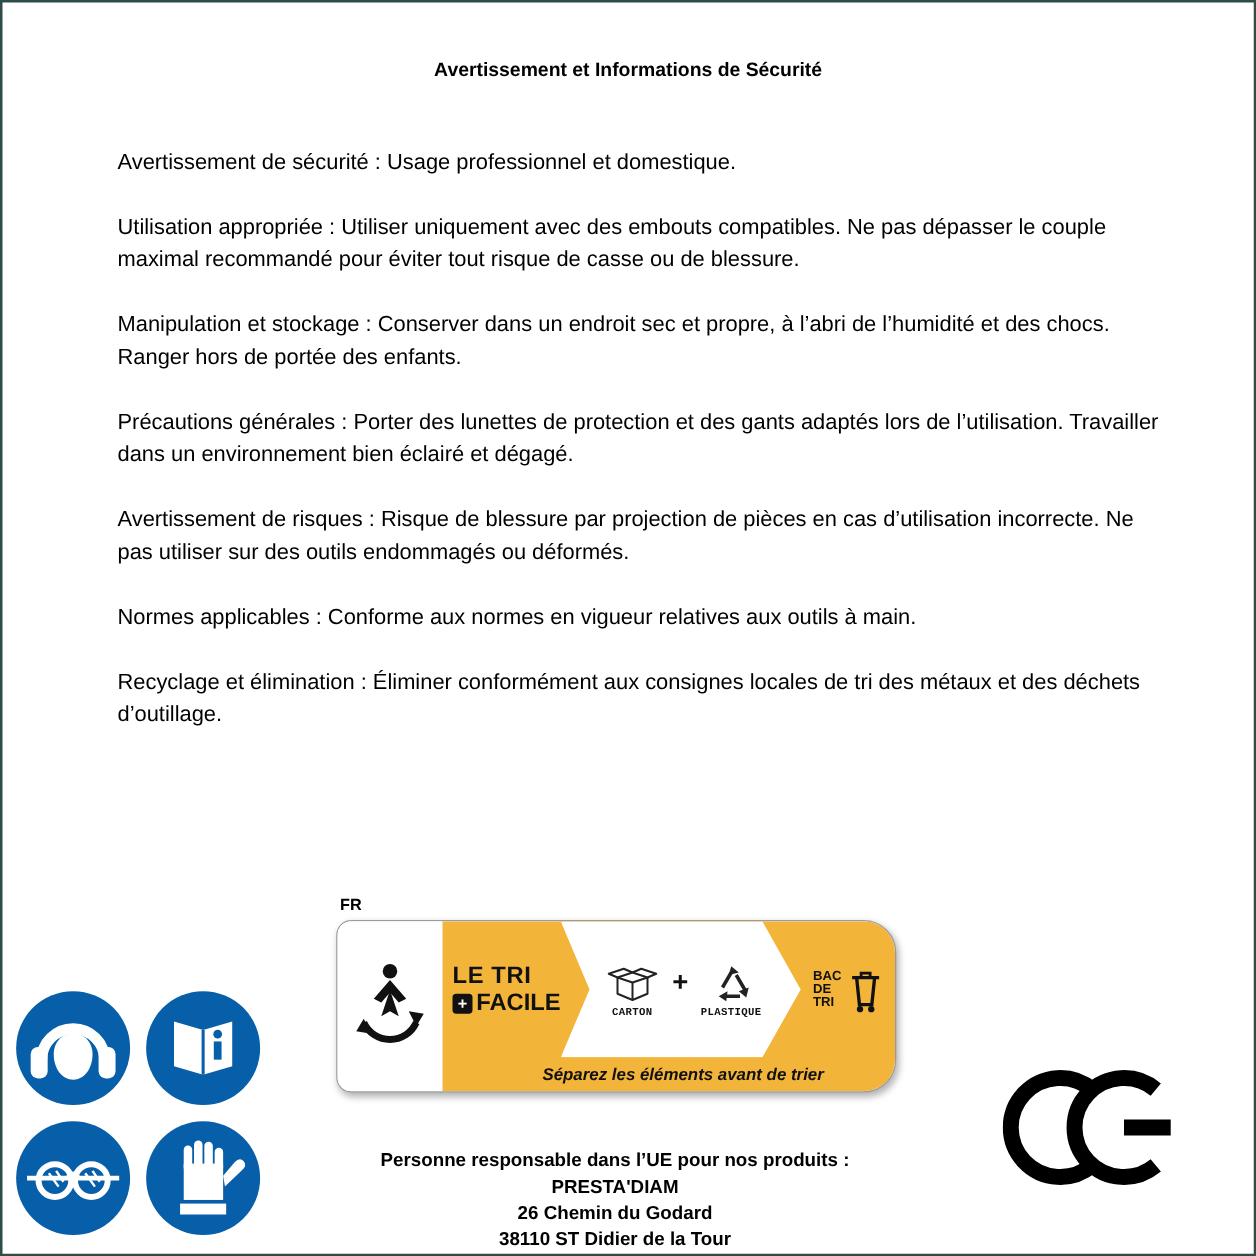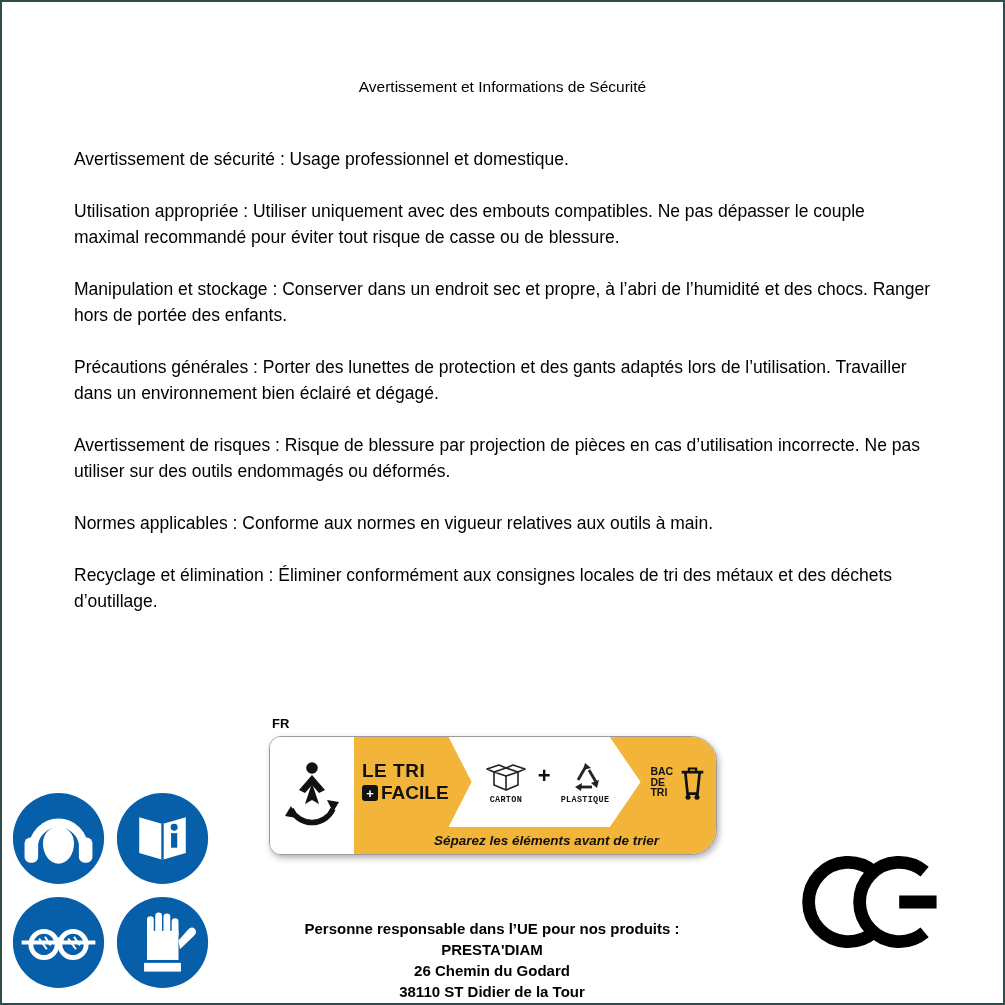--- a/index.html
+++ b/index.html
@@ -2,35 +2,35 @@
 <html><head>
 <meta charset="utf-8">
 <style>
   * { margin:0; padding:0; box-sizing:border-box; }
   html,body { background:#fff; }
   .page {
     position:relative; width:1005px; height:1005px; background:#fff;
     border:2px solid #2e4d4a; overflow:hidden;
     font-family:"Liberation Sans", sans-serif; color:#000;
   }
-  .title { text-align:center; padding-top:30px; font-size:15.5px; font-weight:normal;margin-top:46px; }
-  .content { margin:50px 72px 0 72px; font-size:17.5px; line-height:26px; }
+  .title { text-align:center; padding-top:46px; font-size:15.5px; font-weight:bold; }
+  .content { margin:50px 72px 0 92px; font-size:17.5px; line-height:26px; }
   .content p { margin:0 0 26px 0; }
 
   
   .pictos {
     position:absolute; left:8px; top:788px;
     display:grid; grid-template-columns:repeat(2,97px); gap:7px;
   }
   .pictos svg { width:97px; height:97px; display:block; }
 
   
   .fr-label { position:absolute; left:270px; top:714px; font-size:13px; font-weight:bold; }
   .triman-box {
-    position:absolute; left:267px; top:734px; width:448px; height:119px;
+    position:absolute; left:267px; top:734px; width:448px; height:138px;
     background:#fff; border:1px solid #9b9b9b;
     border-radius:12px 26px 26px 12px;
     box-shadow:2px 3px 6px rgba(0,0,0,.3);
     display:flex; overflow:hidden;
   }
   .triman-left { width:84px; display:flex; align-items:center; justify-content:center; background:#fff; }
   .triman-left svg { width:62px; height:76px; }
   .triman-right { flex:1; display:flex; flex-direction:column; background:#f3b43a; overflow:hidden; }
   .tr-top { flex:1; display:flex; align-items:stretch; }
   .letri { display:flex; flex-direction:column; justify-content:center; padding-left:8px; min-width:92px; }

